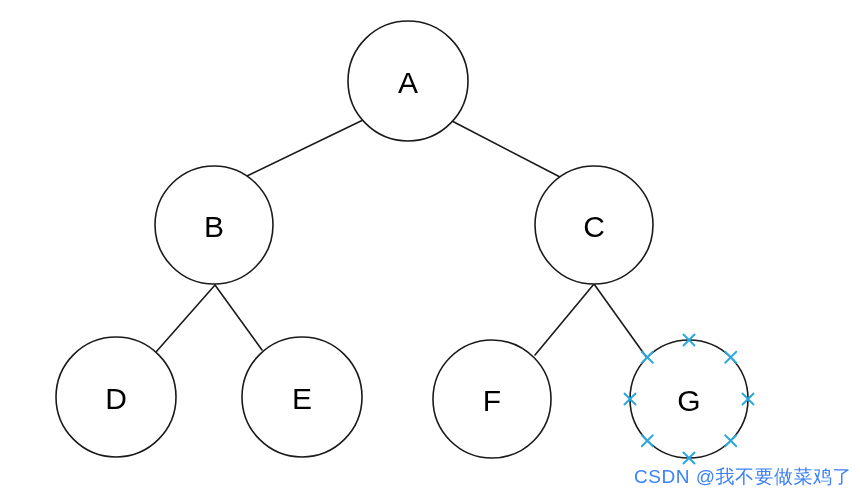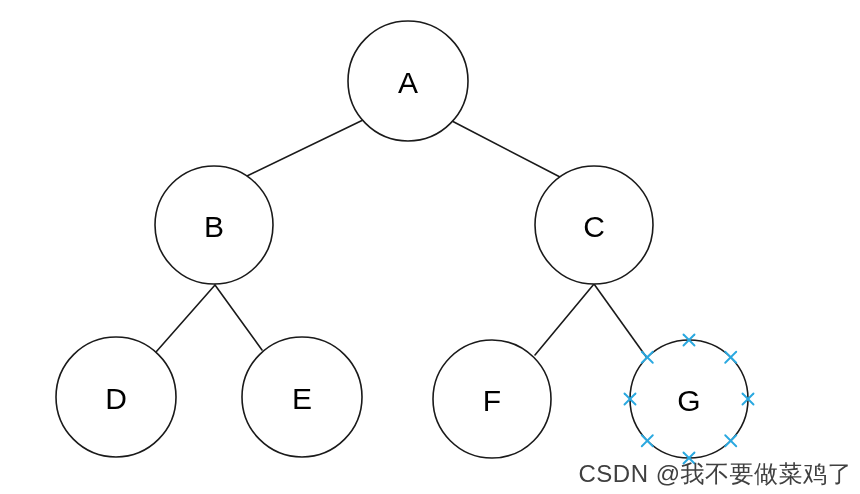--- a/index.html
+++ b/index.html
@@ -45,22 +45,22 @@
   .handle-mark {
     stroke-width: 1.9;
     stroke-linecap: round;
     fill: none;
   }
   .watermark {
     position: absolute;
     right: 8px;
     bottom: 4px;
     font-family: "Liberation Sans", sans-serif;
-    font-size: 24px;
-    color: #404040;
+    font-size: 19px;
+    color: #3b82f6;
     white-space: nowrap;
     letter-spacing: 0.5px;
     user-select: none;
   }
 </style>
 </head>
 <body>
 
 <div id="canvas">
   <svg id="diagram-svg" viewBox="0 0 860 494" xmlns="http://www.w3.org/2000/svg">

